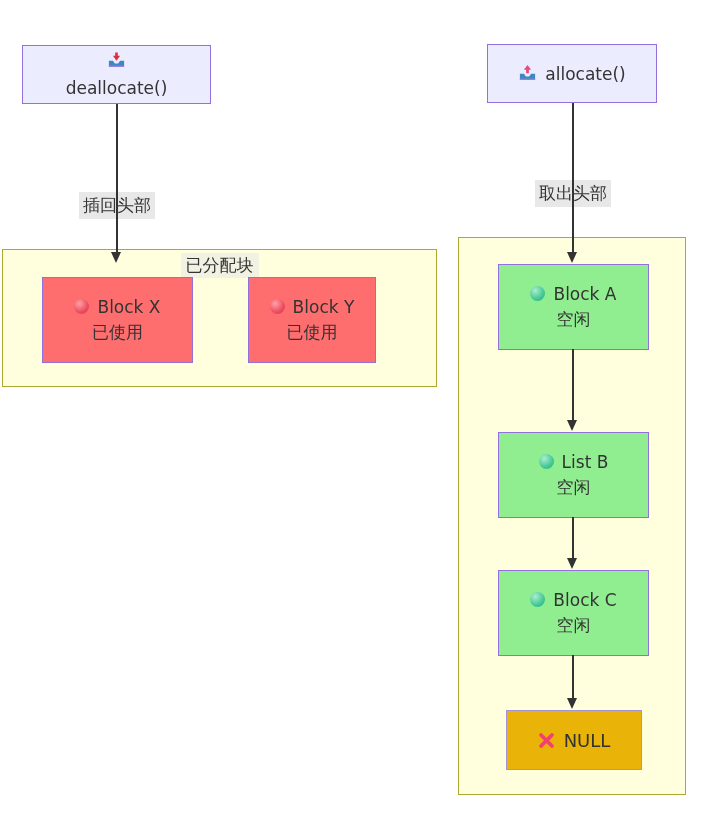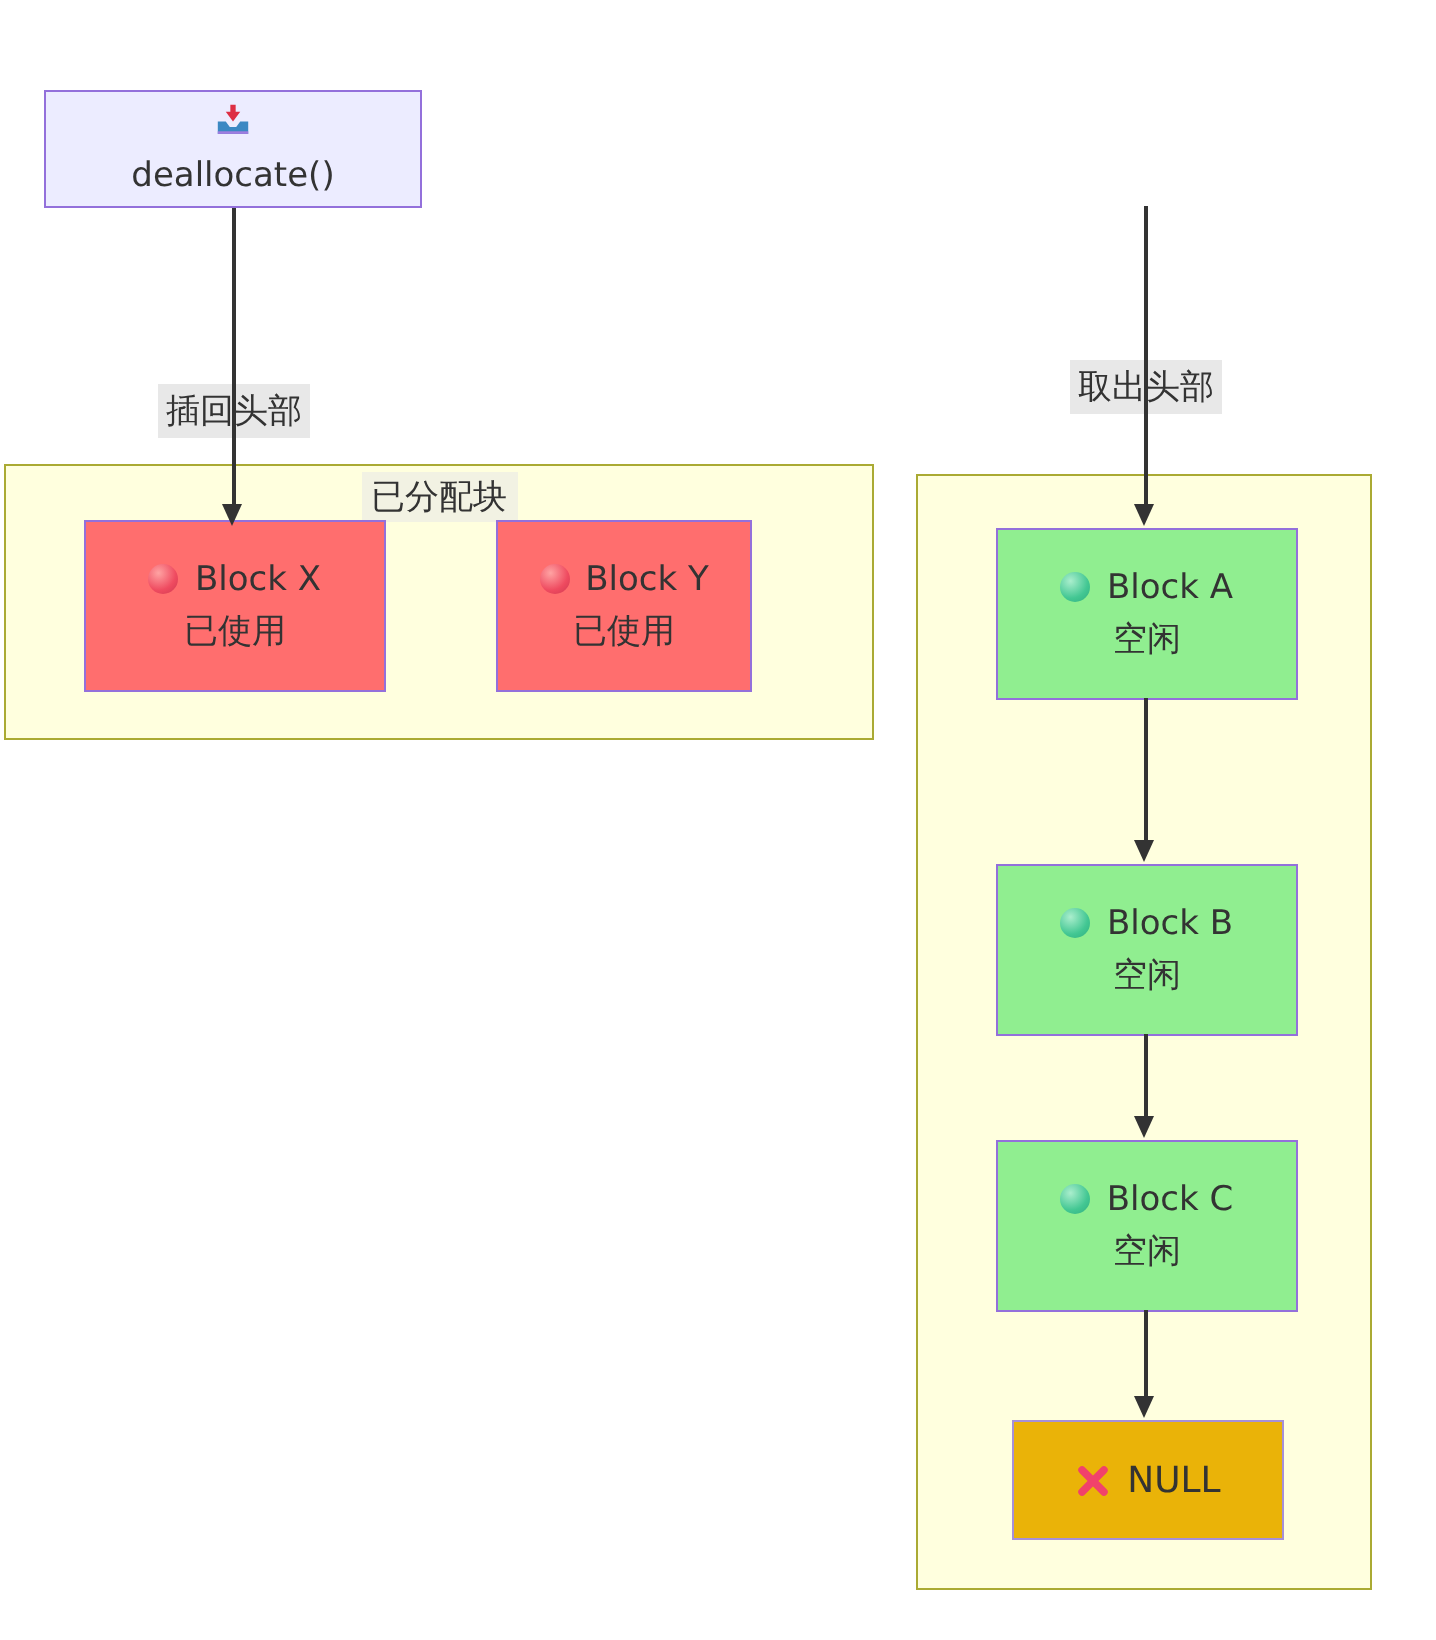--- a/index.html
+++ b/index.html
@@ -86,21 +86,21 @@
     font-size:17px;color:#333;
     white-space:nowrap;
     z-index:2;
   }
 </style>
 </head>
 <body>
 
 <div id="canvas">
 
-  <div class="cluster" style="left:2px;top:232px;width:435px;height:138px;">
+  <div class="cluster" style="left:2px;top:249px;width:435px;height:138px;">
     <div class="cluster-title">已分配块</div>
 
     <div class="block used" style="left:39px;top:27px;width:151px;height:86px;">
       <div class="block-name">
         <span class="sphere red"></span>
         <span>Block X</span>
       </div>
       <div>已使用</div>
     </div>
 
@@ -119,21 +119,21 @@
       <div class="block-name">
         <span class="sphere green"></span>
         <span>Block A</span>
       </div>
       <div>空闲</div>
     </div>
 
     <div class="block free" style="left:39px;top:194px;width:151px;height:86px;">
       <div class="block-name">
         <span class="sphere green"></span>
-        <span>Block B</span>
+        <span>List B</span>
       </div>
       <div>空闲</div>
     </div>
 
     <div class="block free" style="left:39px;top:332px;width:151px;height:86px;">
       <div class="block-name">
         <span class="sphere green"></span>
         <span>Block C</span>
       </div>
       <div>空闲</div>
@@ -167,14 +167,22 @@
 
   <div class="func-node" style="left:22px;top:45px;width:189px;height:59px;flex-direction:column;">
     <svg width="19" height="19" viewBox="0 0 20 20">
       <path d="M8.6 1.5 h2.8 v3.6 h2.4 L10 10.2 L6.2 5.1 h2.4 Z" fill="#dd2e44"></path>
       <path d="M2 10.2 h4.2 l2.1 3 h3.4 l2.1 -3 H18 v6.6 H2 Z" fill="#3b88c3"></path>
       <path d="M2 15.4 h16 v1.4 H2 Z" fill="#9f7de0"></path>
     </svg>
     <span>deallocate()</span>
   </div>
 
+  <div class="func-node" style="left:487px;top:44px;width:170px;height:59px;">
+    <svg width="19" height="19" viewBox="0 0 20 20">
+      <path d="M10 1 L13.8 6.1 h-2.4 v3.6 H8.6 V6.1 H6.2 Z" fill="#e8487c"></path>
+      <path d="M2 10.2 h4.2 l2.1 3 h3.4 l2.1 -3 H18 v6.6 H2 Z" fill="#3b88c3"></path>
+      <path d="M2 15.4 h16 v1.4 H2 Z" fill="#9f7de0"></path>
+    </svg>
+    <span>allocate()</span>
+  </div>
 
 </div>
 
 </body></html>

